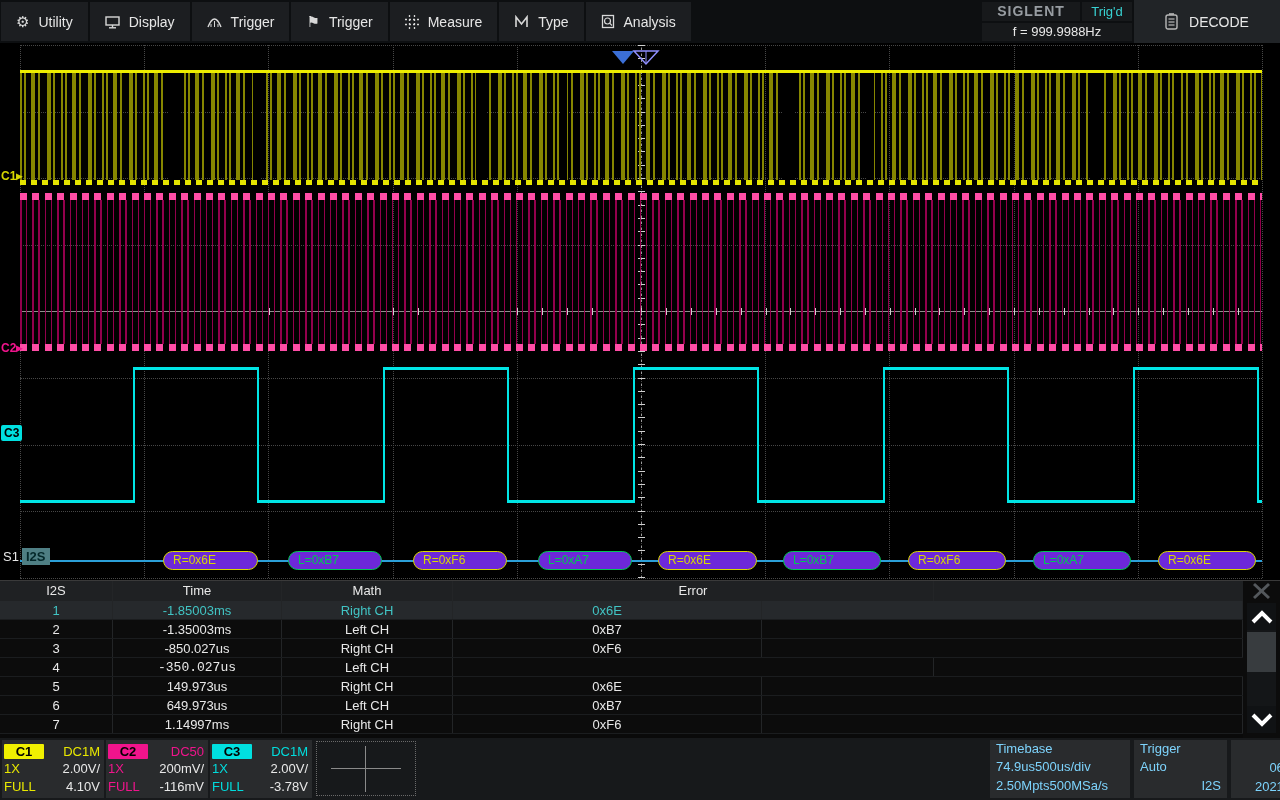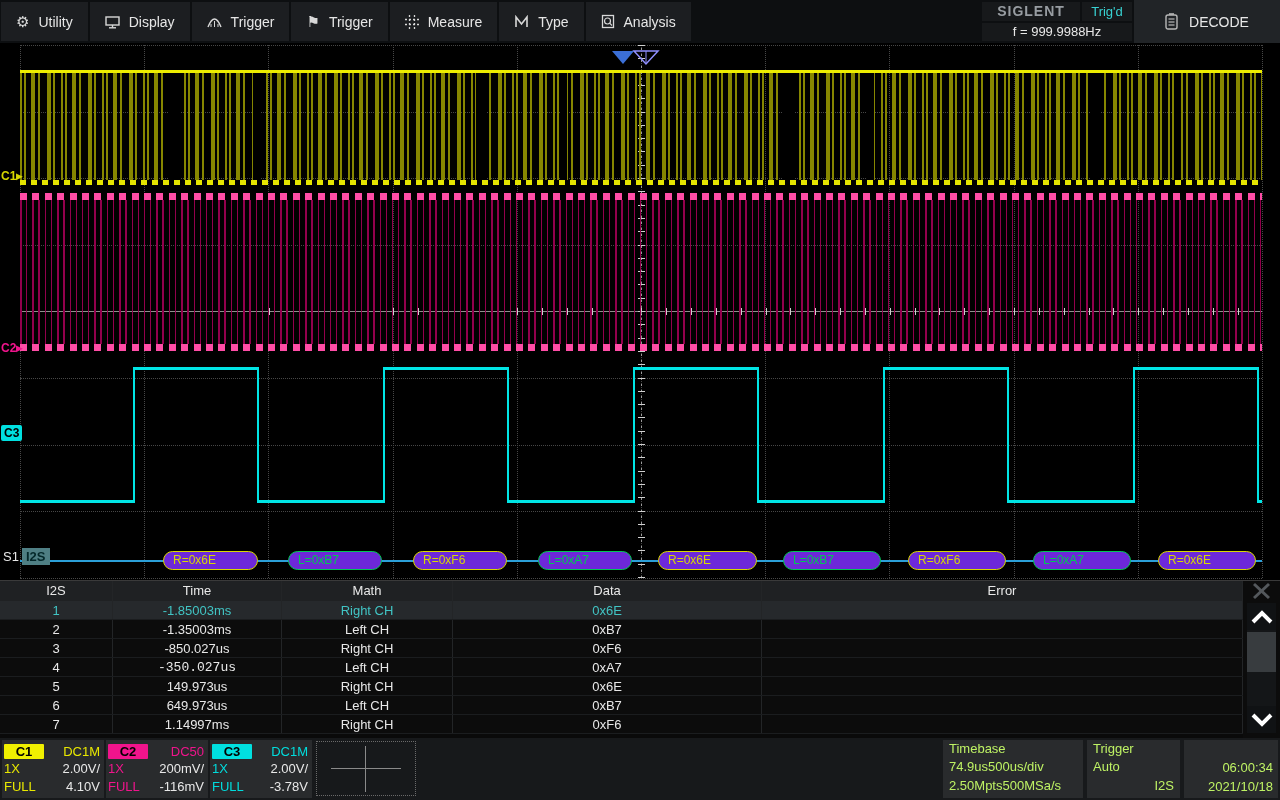--- a/index.html
+++ b/index.html
@@ -106,21 +106,21 @@
            font-size:13px; }
   .ch-head { display:flex; justify-content:space-between; align-items:center; padding:2px 4px 0 2px; height:20px;}
   .ch-badge { width:40px; text-align:center; font-weight:bold; color:#000; border-radius:1px; }
   .ch-row { display:flex; justify-content:space-between; padding:0 4px 0 2px; line-height:18px; }
   .w { color:#e8e8e8; }
   .c1c { color:#e8e800; } .c2c { color:#f0148c; } .c3c { color:#00dcdc; }
   #mathbox { position:absolute; left:316px; top:3px; width:100px; height:55px;
              border:1px dotted #6a6a6a; }
   #mathbox .hline { position:absolute; left:14px; top:26px; width:70px; height:1px; background:#8a8a8a; }
   #mathbox .vline { position:absolute; left:48px; top:4px; width:1px; height:46px; background:#8a8a8a; }
-  .infobox { position:absolute; top:2px; background:#292b2d; color:#bef264; font-size:13px; }
+  .infobox { position:absolute; top:2px; background:#292b2d; color:#7dd3fc; font-size:13px;margin-left:47px; }
   #tbbox { left:943px; width:140px; height:58px; }
   #trbox { left:1087px; width:93px; height:58px; }
   #dtbox { left:1184px; width:94px; height:58px; text-align:right; }
   .ib-title { padding:1px 6px; }
   .ib-row { display:flex; padding:0 6px; line-height:19px; }
   #dtbox .ib-row { justify-content:flex-end; padding:0 5px; }
   svg { display:block; }
 </style>
 </head>
 <body>
@@ -286,21 +286,20 @@
   <div class="bubble right" style="left:908px; width:98px;">R=0xF6</div>
   <div class="bubble left" style="left:1033px; width:98px;">L=0xA7</div>
   <div class="bubble right" style="left:1158px; width:98px;">R=0x6E</div>
 </div>
 
 <div id="dtable">
   <div class="trow" id="thead">
       <div class="tcell" style="width: 113px;">I2S</div>
       <div class="tcell" style="width: 169px;">Time</div>
       <div class="tcell" style="width: 171px;">Math</div>
-      <div class="tcell" style="width: 309px;">Data</div>
       <div class="tcell" style="width: 481px;">Error</div>
     </div>
   <div id="tbody">
       <div class="trow drow sel" style="top: 20px;">
         <div class="tcell" style="width: 113px;">1</div>
         <div class="tcell" style="width: 169px;">-1.85003ms</div>
         <div class="tcell" style="width: 171px;">Right CH</div>
         <div class="tcell" style="width: 309px;">0x6E</div>
         <div class="tcell" style="width: 481px;"></div>
       </div>
@@ -315,21 +314,20 @@
         <div class="tcell" style="width: 113px;">3</div>
         <div class="tcell" style="width: 169px;">-850.027us</div>
         <div class="tcell" style="width: 171px;">Right CH</div>
         <div class="tcell" style="width: 309px;">0xF6</div>
         <div class="tcell" style="width: 481px;"></div>
       </div>
       <div class="trow drow" style="top: 77px;">
         <div class="tcell" style="width: 113px;">4</div>
         <div class="tcell" style="width: 169px; font-family: Liberation Mono, monospace;">-350.027us</div>
         <div class="tcell" style="width: 171px;">Left CH</div>
-        <div class="tcell" style="width: 309px;">0xA7</div>
         <div class="tcell" style="width: 481px;"></div>
       </div>
       <div class="trow drow" style="top: 96px;">
         <div class="tcell" style="width: 113px;">5</div>
         <div class="tcell" style="width: 169px;">149.973us</div>
         <div class="tcell" style="width: 171px;">Right CH</div>
         <div class="tcell" style="width: 309px;">0x6E</div>
         <div class="tcell" style="width: 481px;"></div>
       </div>
       <div class="trow drow" style="top: 115px;">

